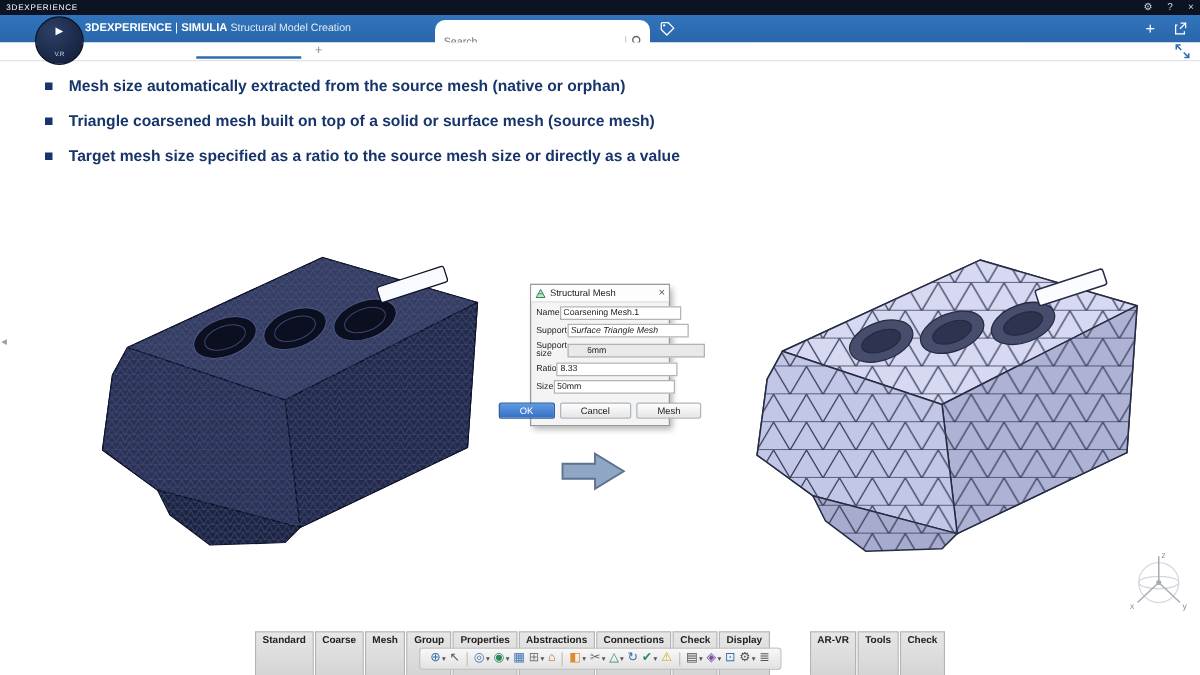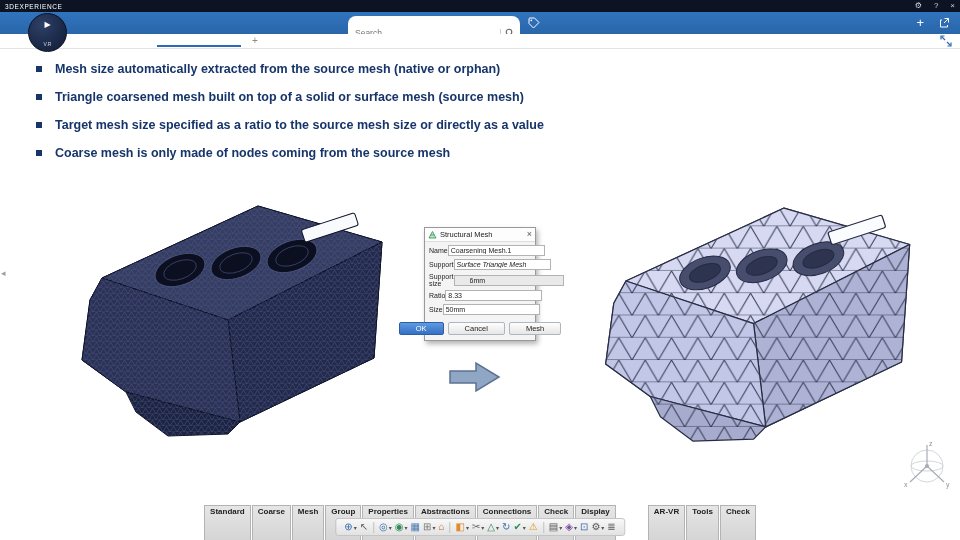--- a/index.html
+++ b/index.html
@@ -93,20 +93,26 @@
   <div class="titlebar">
     <span class="tb-title">3DEXPERIENCE</span>
     <div class="tb-icons">
       <span>⚙</span>
       <span>?</span>
       <span>×</span>
     </div>
   </div>
 
   <div class="header">
+    <div class="app-title">
+      <span class="b">3DEXPERIENCE</span>
+      <span>|</span>
+      <span class="b">SIMULIA</span>
+      <span class="sub">Structural Model Creation</span>
+    </div>
     <div class="search">
       <input placeholder="Search" style="">
       <span class="sdiv"></span>
       <svg width="10" height="10" viewBox="0 0 10 10">
         <circle cx="4" cy="4" r="2.8" fill="none" stroke="#666" stroke-width="1.1"></circle>
         <line x1="6.2" y1="6.2" x2="9" y2="9" stroke="#666" stroke-width="1.1"></line>
       </svg>
     </div>
     <svg class="hdr-tag" width="12" height="12" viewBox="0 0 12 12">
       <path d="M6.5,1 L11,5.5 L5.5,11 L1,6.5 L1,2 Q1,1 2,1 Z" fill="none" stroke="#fff" stroke-width="1"></path>
@@ -136,21 +142,20 @@
     <div class="compass-play">▶</div>
     <div class="compass-vr">V.R</div>
   </div>
 
   <span class="edge-collapse">◂</span>
 
   <ul class="bullets" id="bullets">
       <li>Mesh size automatically extracted from the source mesh (native or orphan)</li>
       <li>Triangle coarsened mesh built on top of a solid or surface mesh (source mesh)</li>
       <li>Target mesh size specified as a ratio to the source mesh size or directly as a value</li>
-      <li>Coarse mesh is only made of nodes coming from the source mesh</li>
     </ul>
 
   <svg class="mesh-left" width="380" height="270" viewBox="0 0 380 270">
     <defs>
       <pattern id="pf" width="7" height="6" patternUnits="userSpaceOnUse">
         <path d="M0,6 L7,6 M0,6 L3.5,0 L7,6" fill="none" stroke="#4d5784" stroke-width="0.5"></path>
       </pattern>
     </defs>
     <g stroke="#0c1126" stroke-width="1" stroke-linejoin="round">
       <path d="M60,120 L72,98 L228,26 L352,62 L344,178 L210,242 L96,212 L52,180 Z" fill="#20274a"></path>

